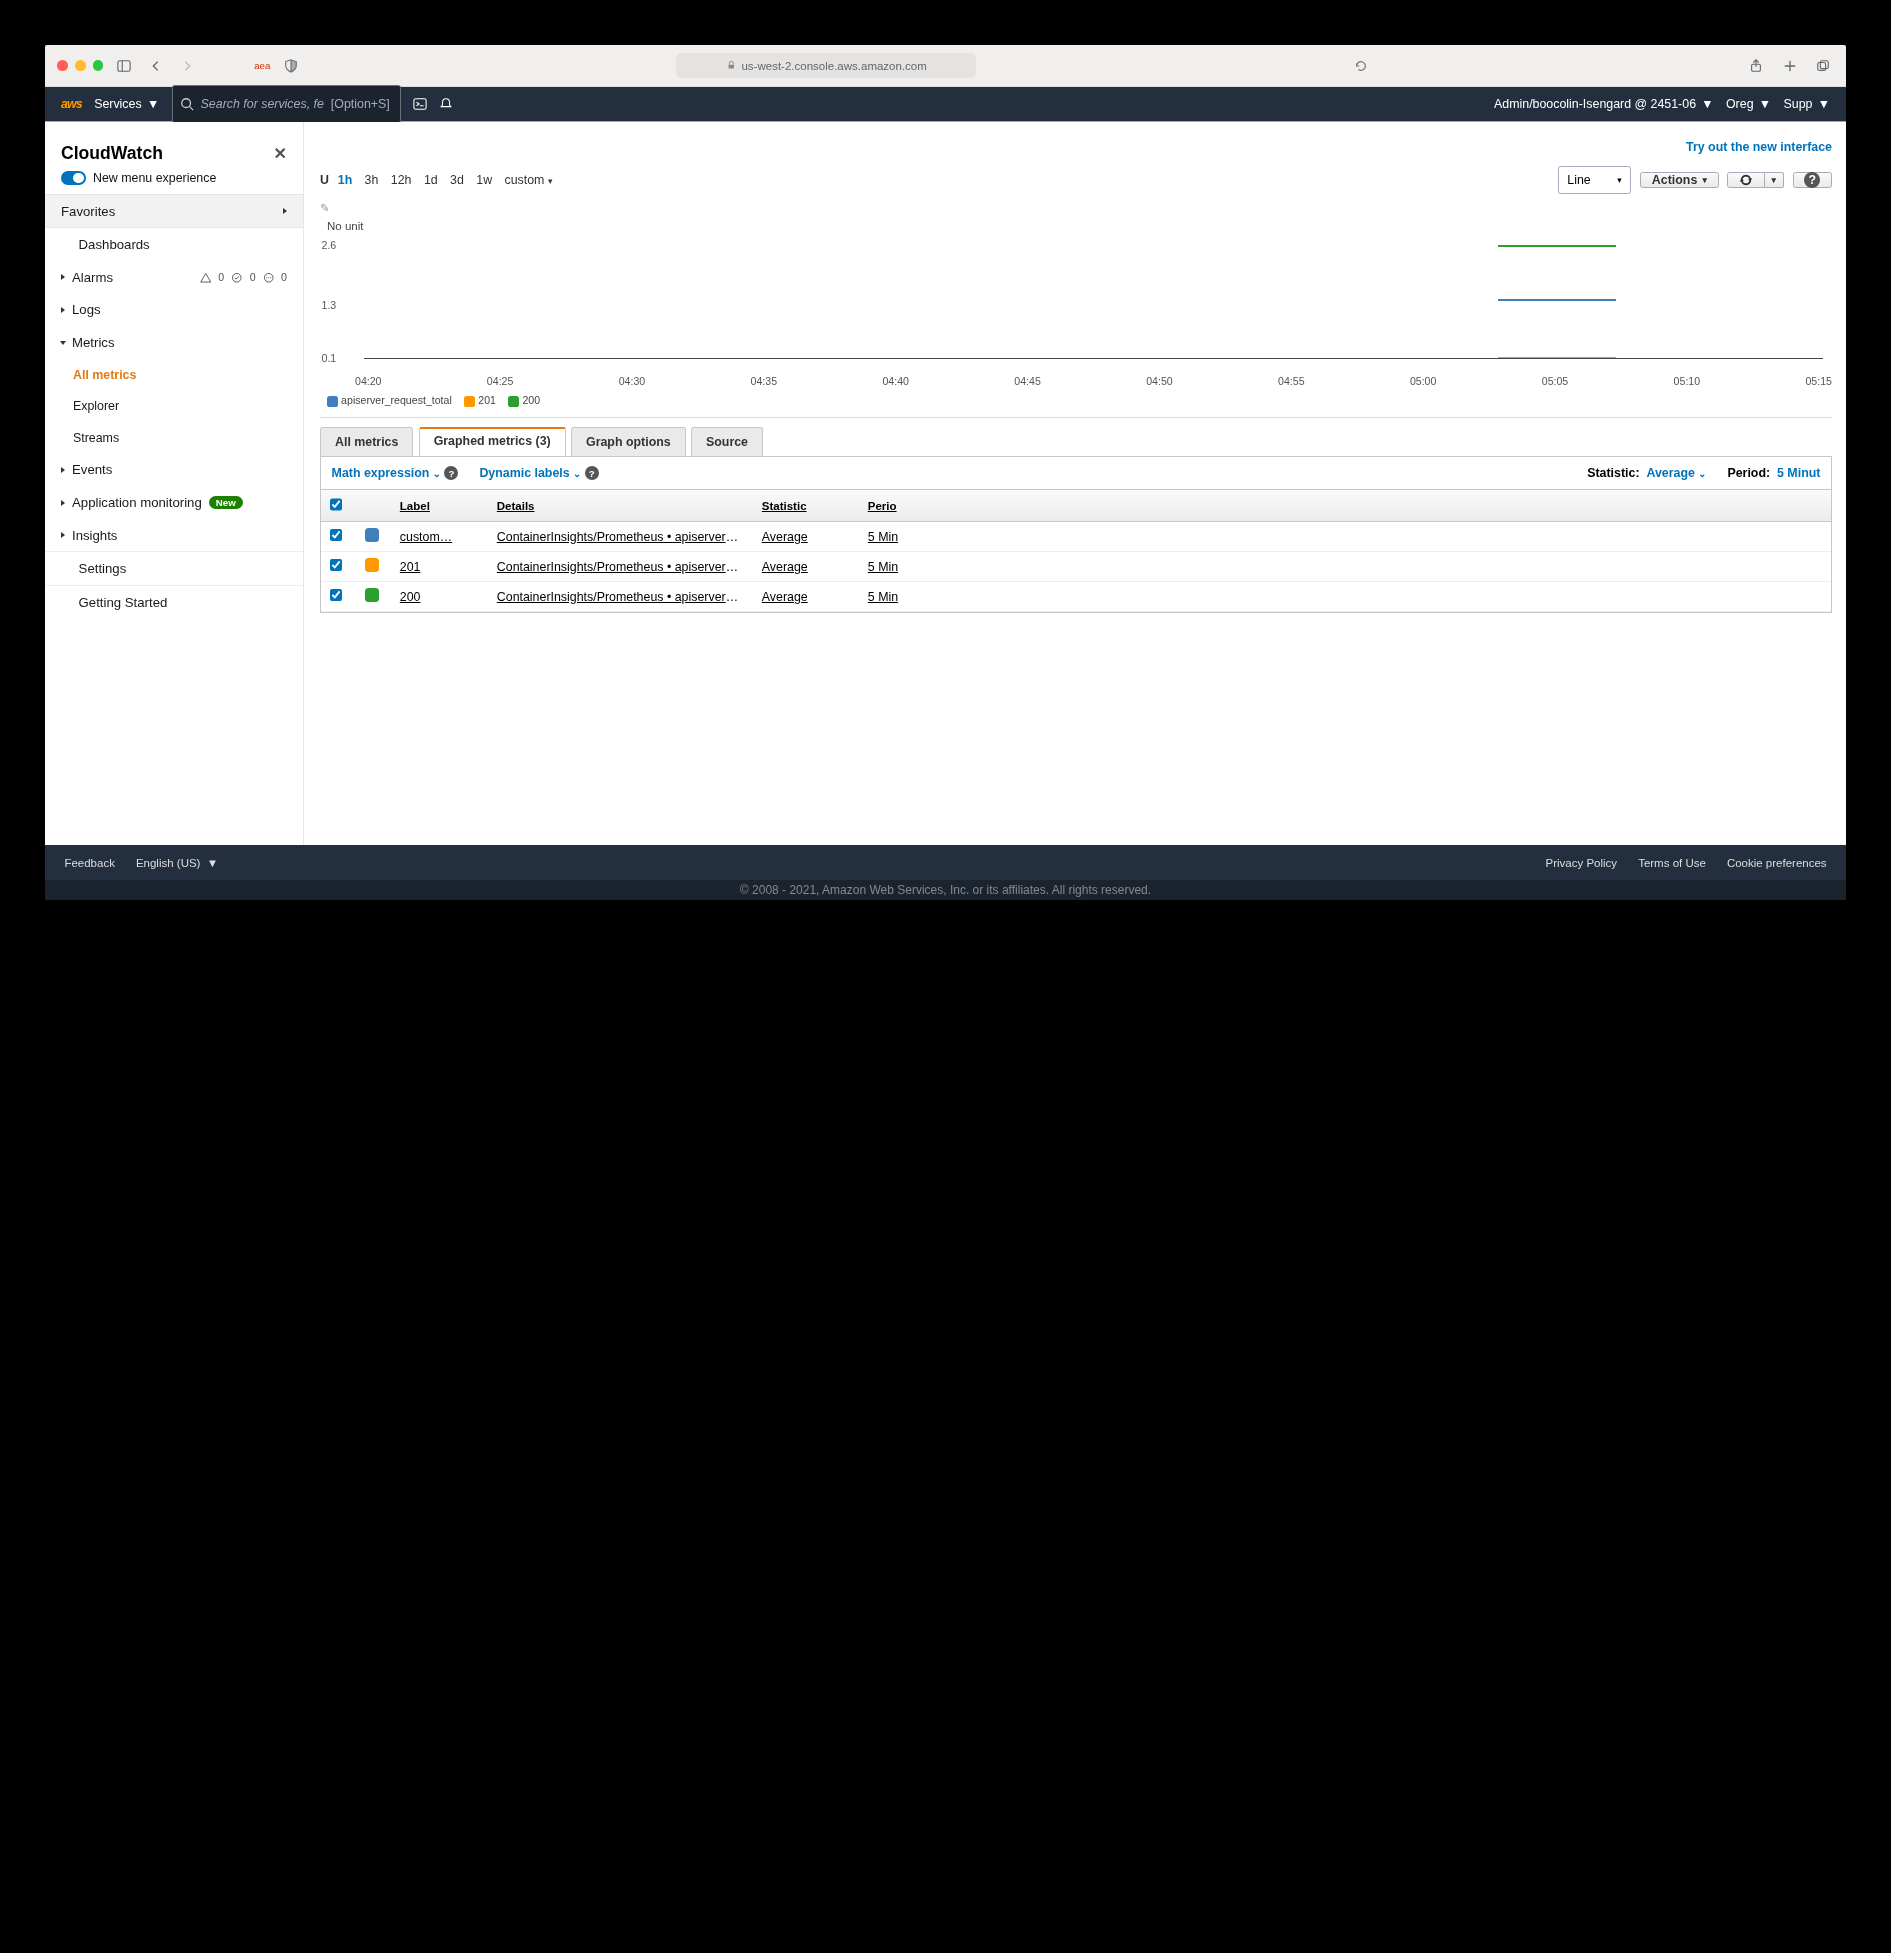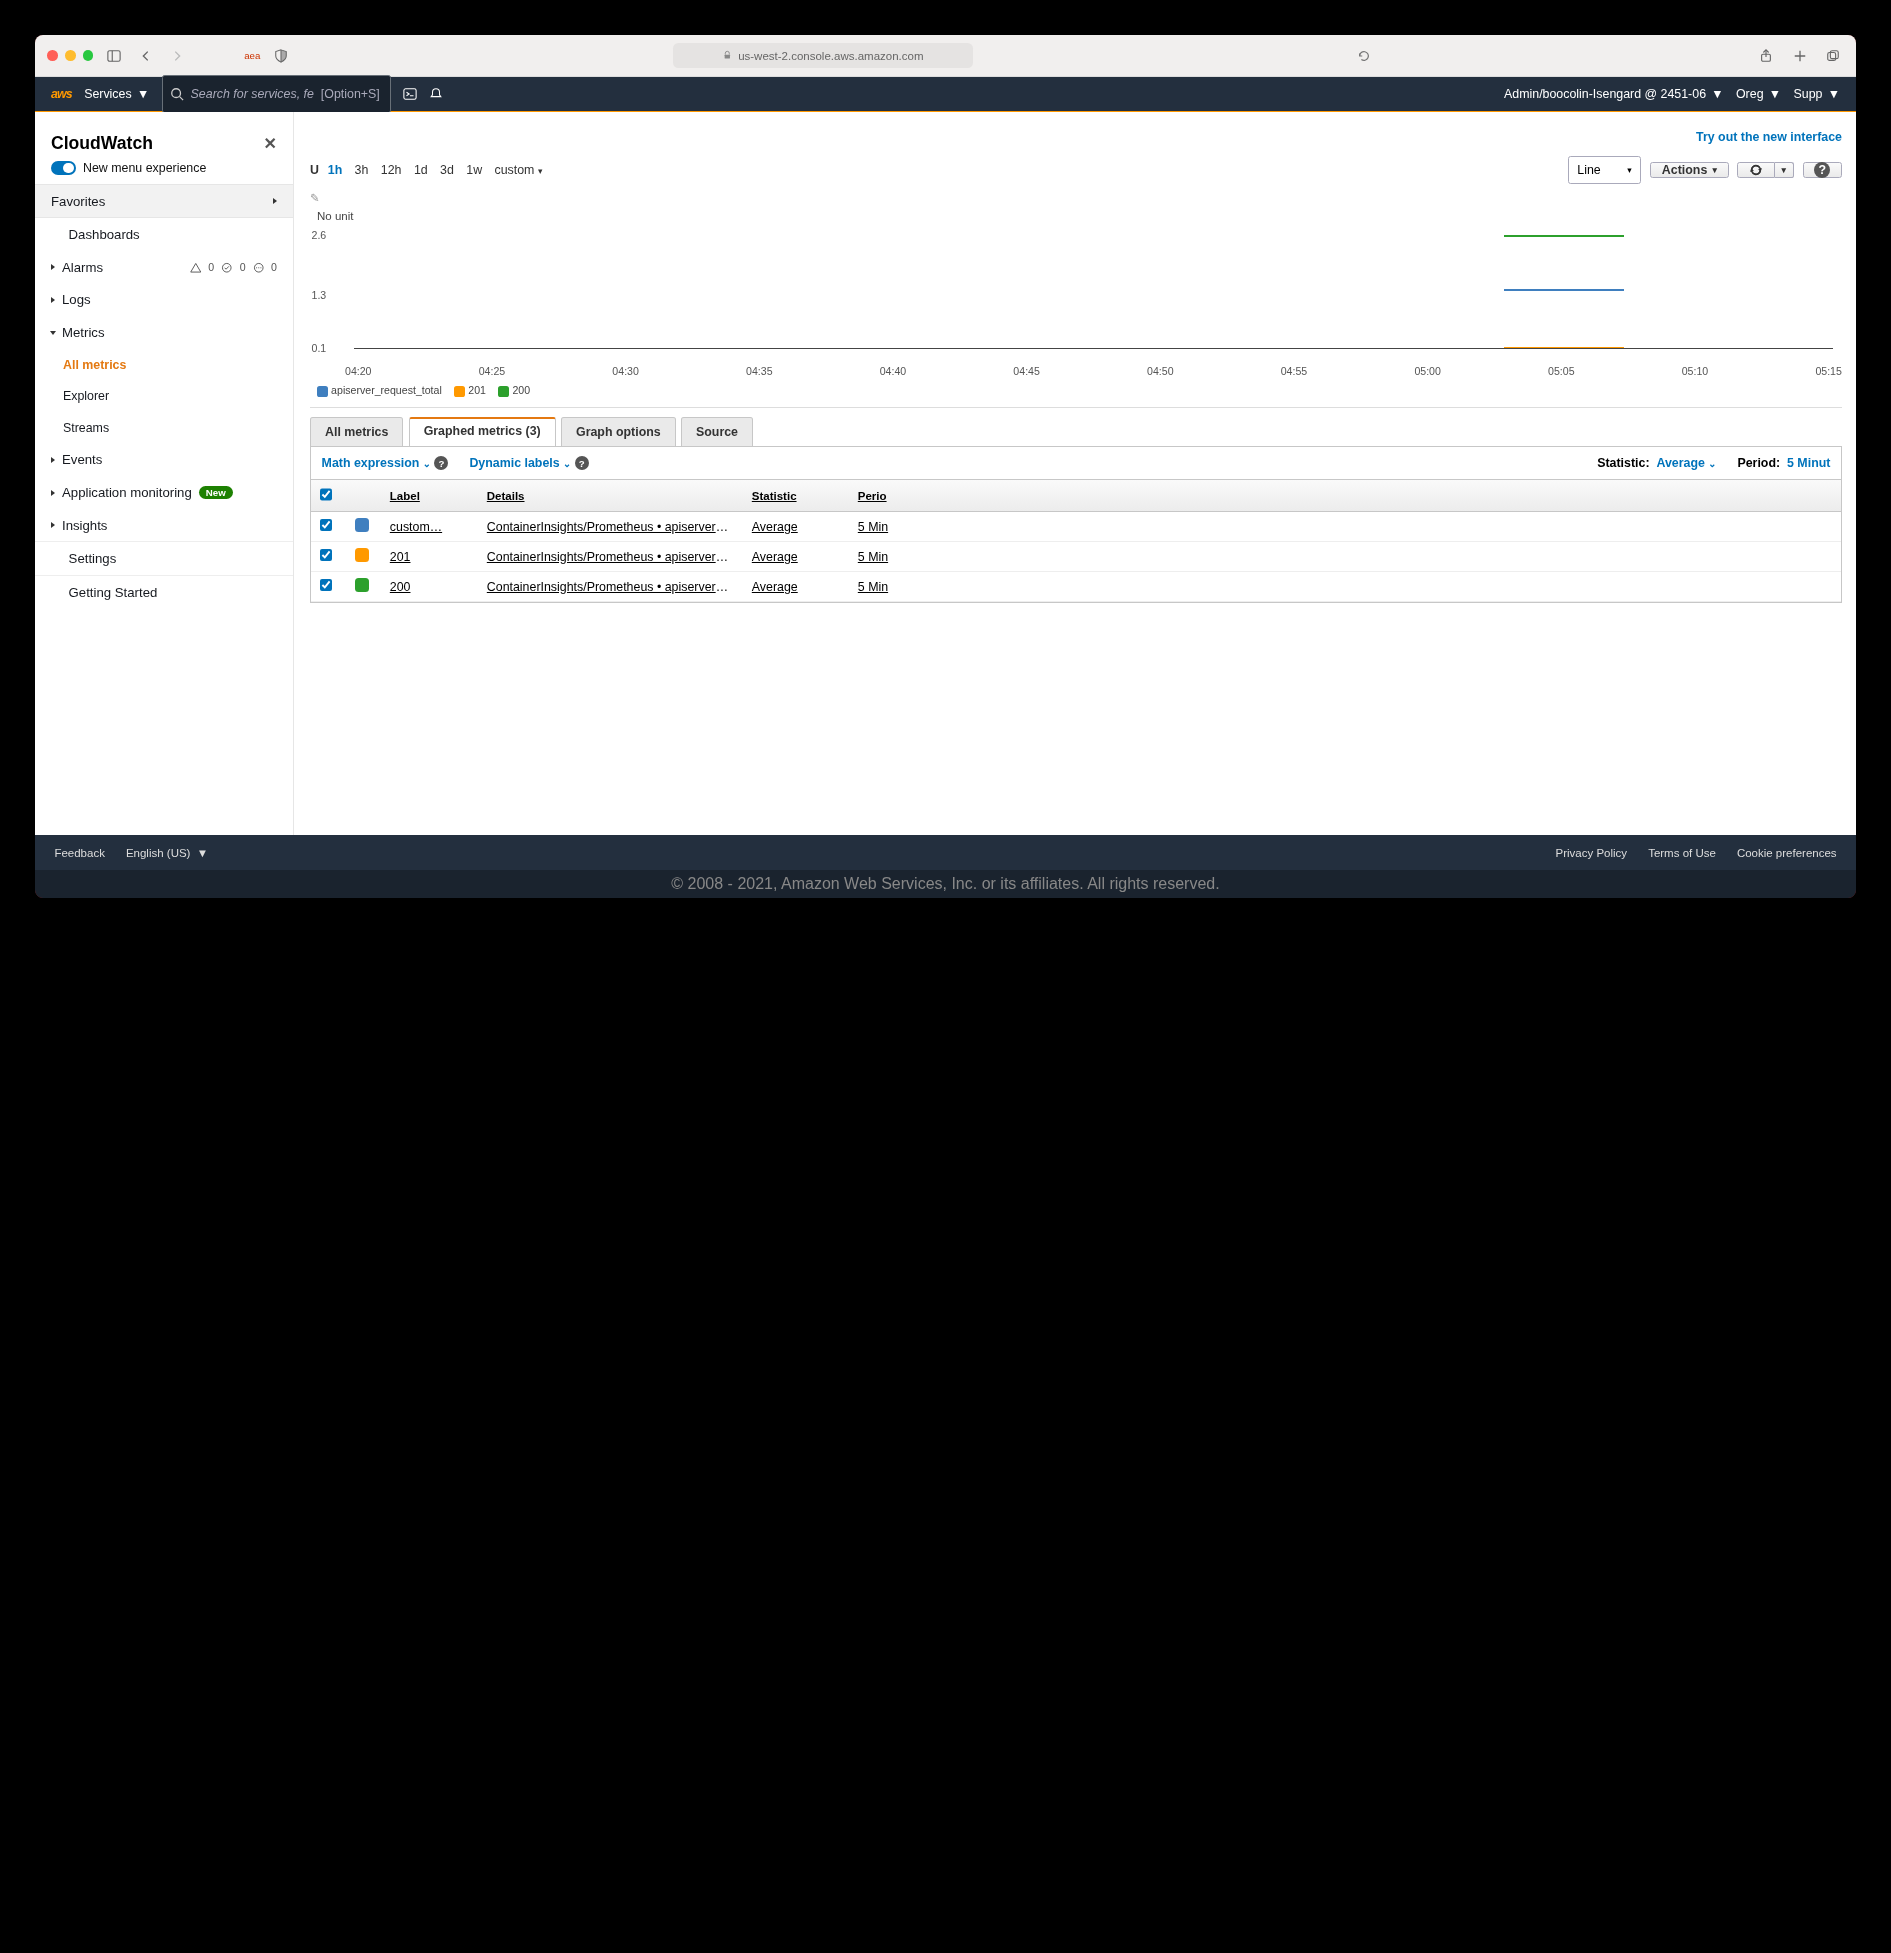--- a/index.html
+++ b/index.html
@@ -1,17 +1,17 @@
 <!DOCTYPE html>
 <html style="font-size:14px"><head>
 <meta charset="utf-8">
 <style>
 * { box-sizing: border-box; margin: 0; padding: 0; }
 body { font-family: -apple-system, "Amazon Ember", "Helvetica Neue", Arial, sans-serif; font-size: 12.4px; background: #000; }
-.window { background: #7f1d1d; border-radius: 8px; overflow: hidden; margin: 35px; box-shadow: 0 8.8px 35px rgba(0,0,0,.5); position: relative; }
+.window { background: #7f1d1d; border-radius: 2px; overflow: hidden; margin: 45px; box-shadow: 0 8.8px 35px rgba(0,0,0,.5); position: relative; }
 
 
 .browser-bar { background: #f1efee; height: 42px; display: flex; align-items: center; gap: 10.6px; padding: 0 12.4px; border-bottom: 0.9px solid #ddd; }
 .traffic { display: flex; gap: 7px; }
 .traffic span { width: 10.6px; height: 10.6px; border-radius: 50%; display: inline-block; }
 .tl-red { background: #ff5f57; } .tl-yellow { background: #febc2e; } .tl-green { background: #28c840; }
 .bb-btn { width: 21px; height: 21px; display: flex; align-items: center; justify-content: center; color: #555; }
 .bb-url { flex: 0 0 auto; background: #e5e3e2; border-radius: 5.3px; height: 25px; min-width: 300px; display: flex; align-items: center; justify-content: center; color: #666; font-size: 11.5px; gap: 5.3px; margin: 0 auto; }
 .bb-right { margin-left: auto; display: flex; gap: 12.4px; color: #555; }
 
@@ -77,21 +77,21 @@
 .thead, .trow { display: grid; grid-template-columns: 35px 35px 97px 265px 106px 71px; align-items: center; text-decoration: underline; }
 .thead { background: linear-gradient(#fafafa,#ececec); border-bottom: 0.9px solid #c7c7c7; font-weight: 700; font-size: 11.5px; height: 32px; }
 .thead > div, .trow > div { padding: 0 8.8px; white-space: nowrap; overflow: hidden; text-overflow: ellipsis; }
 .trow { height: 30px; font-size: 12.4px; border-bottom: 0.9px solid #eee; }
 .swatch { width: 14px; height: 14px; border-radius: 3.5px; }
 input[type=checkbox] { width: 12.4px; height: 12.4px; accent-color: #0073bb; }
 
 
 .footer1 { background: #232f3e; color: #ddd; height: 35px; display: flex; align-items: center; padding: 0 19.4px; gap: 21px; font-size: 11.5px; }
 .footer1 .grow { flex: 1; }
-.footer2 { background: #1a232e; color: #888; height: 28px; display: flex; align-items: center; justify-content: center; font-size: 16px; }
+.footer2 { background: #1a232e; color: #888; height: 20px; display: flex; align-items: center; justify-content: center; font-size: 12px; }
 
 .scrollbar { position: absolute; right: 1.8px; top: 35px; width: 8.8px; height: 247px; background: #bdbdbd; border-radius: 4.4px; }
 
 svg.ic { width: 14px; height: 14px; }
 </style>
 </head>
 <body>
 
 <div class="window">
 

